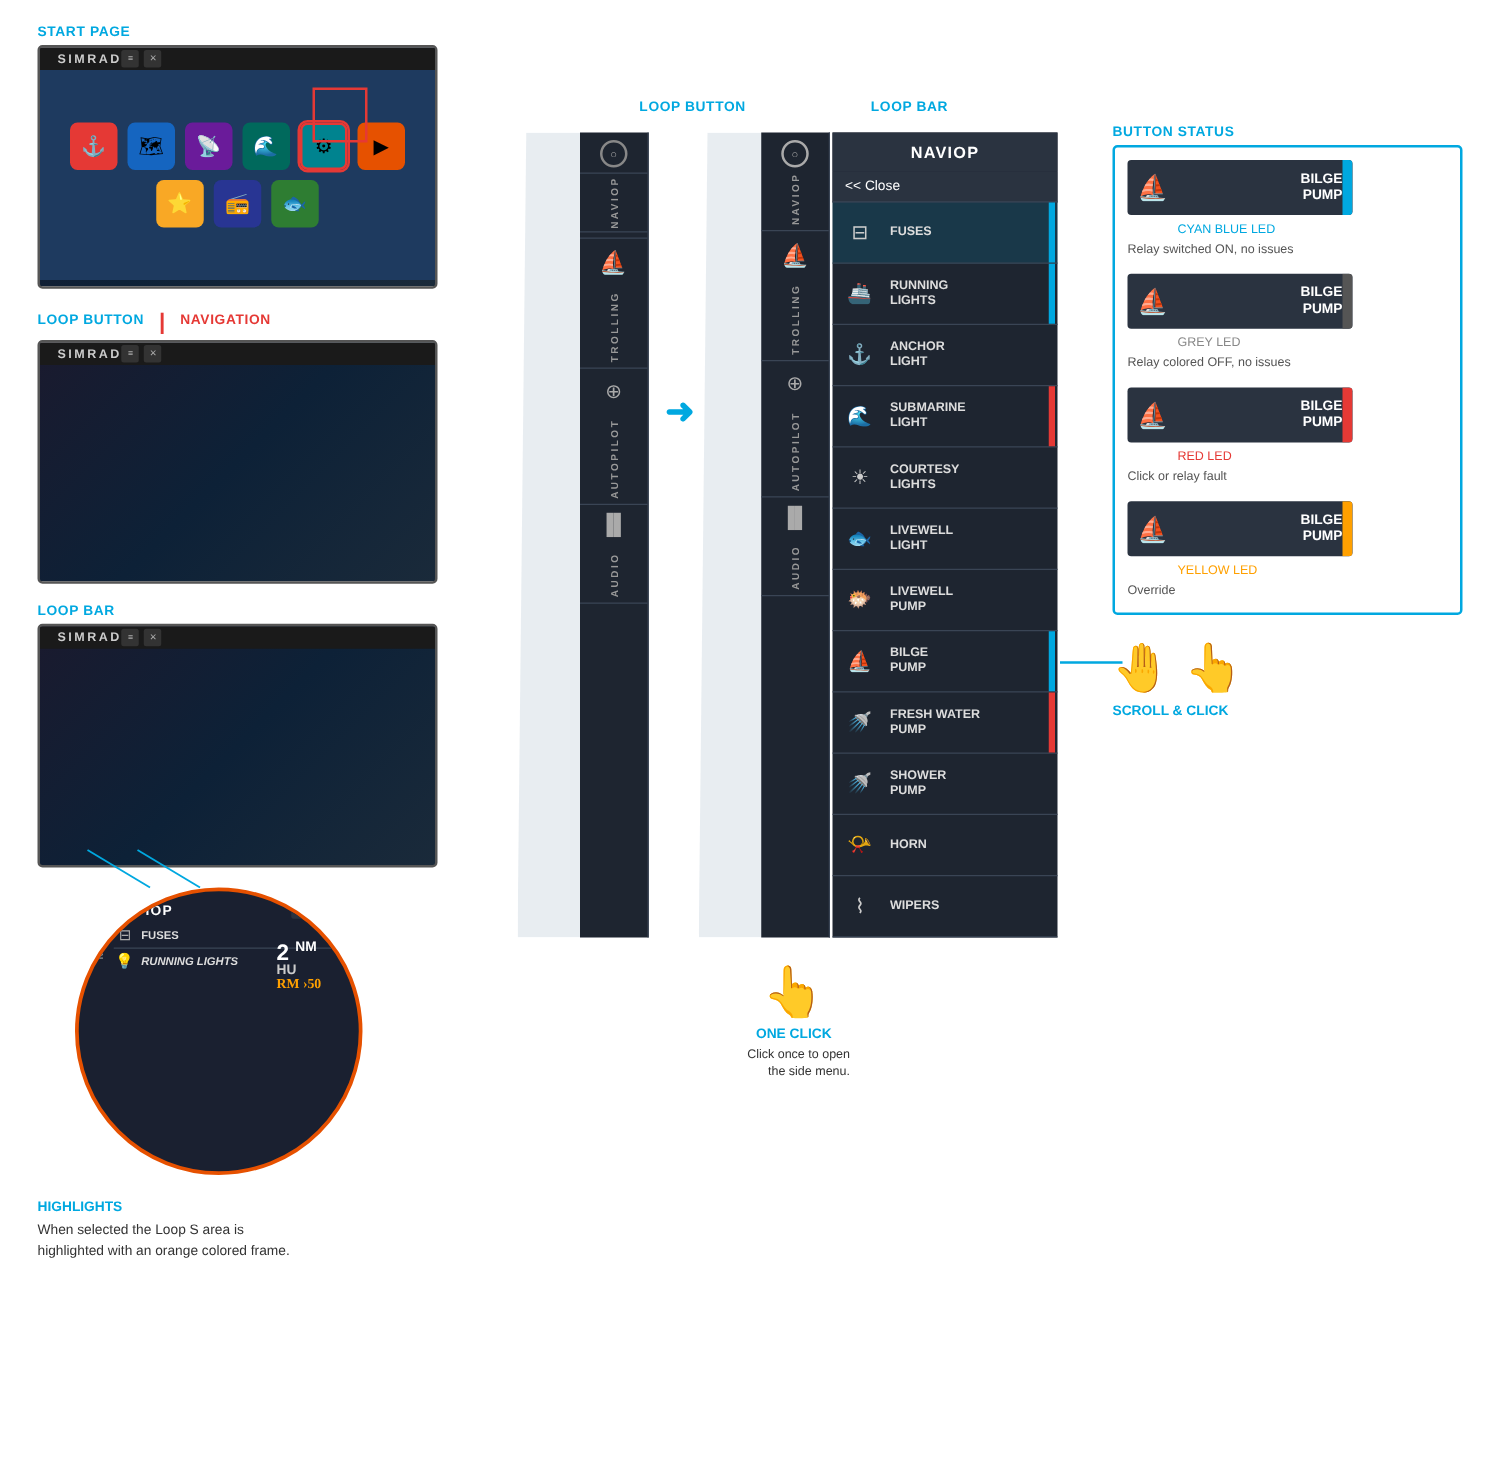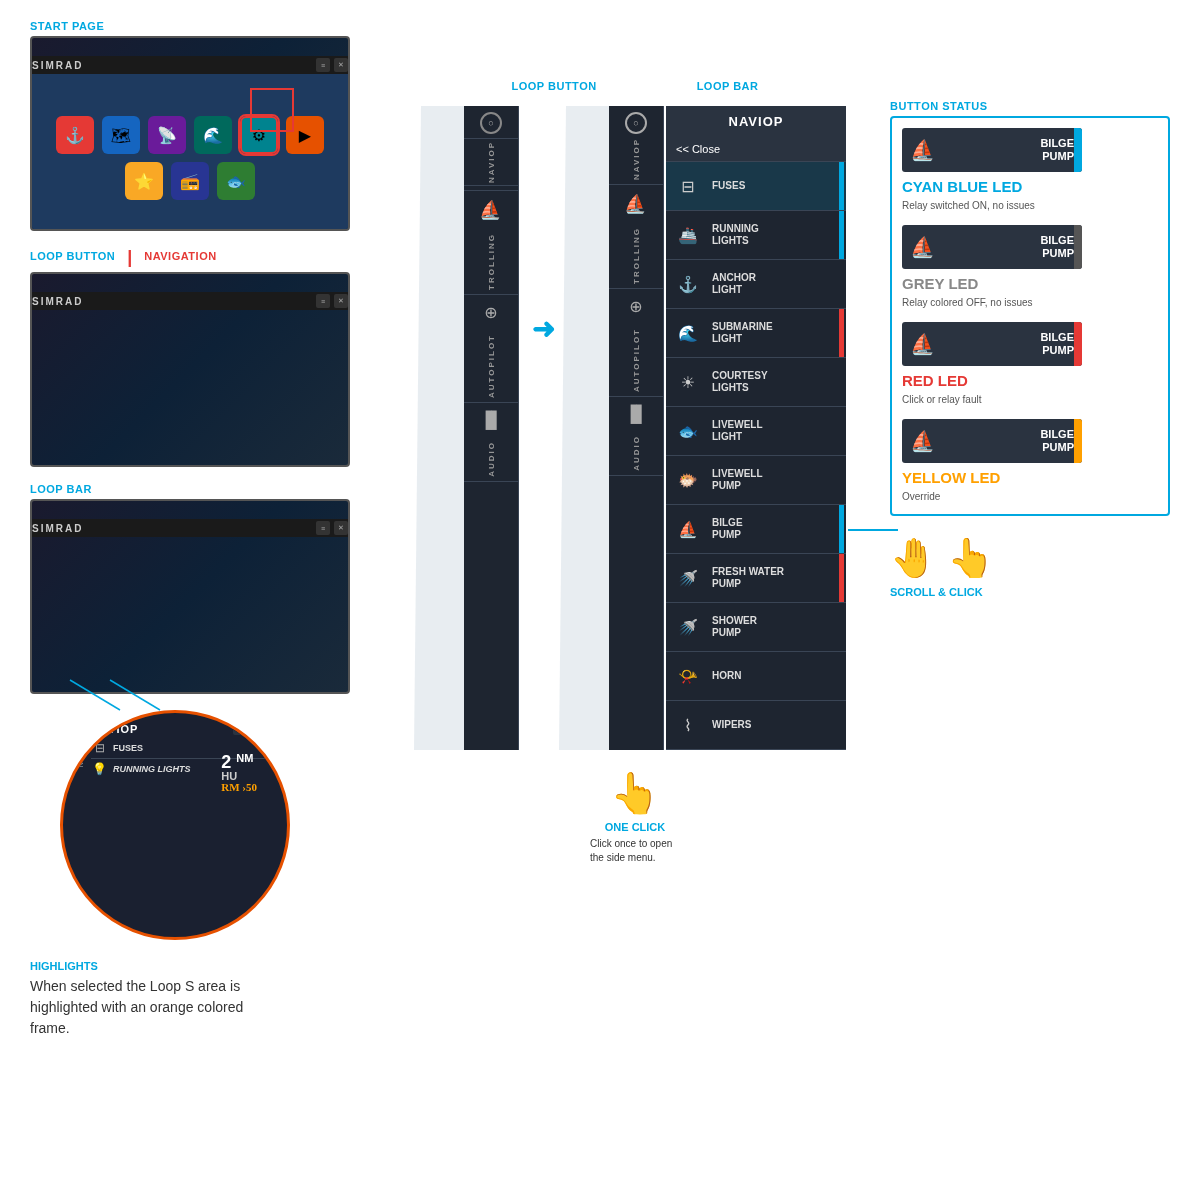--- a/index.html
+++ b/index.html
@@ -233,23 +233,24 @@
       bottom: 0;
       width: 8px;
     }
 
     .led-strip-blue { background: #00a8e0; }
     .led-strip-grey { background: #555; }
     .led-strip-red { background: #e53935; }
     .led-strip-yellow { background: #ffa000; }
 
     .led-label {
-      font-size: 15px;
-      font-weight: bold;
+      font-size: 10px;
+      font-weight: normal;
       margin-top: 2px;
+      margin-left: 40px;
     }
     .led-label-cyan { color: #00a8e0; }
     .led-label-grey { color: #888; }
     .led-label-red { color: #e53935; }
     .led-label-yellow { color: #ffa000; }
 
     .led-desc {
       font-size: 10px;
       color: #555;
       line-height: 1.4;
@@ -267,25 +268,24 @@
       font-size: 8px;
       color: #999;
       font-weight: bold;
       letter-spacing: 2px;
       text-transform: uppercase;
     }
 
     
     .screen-top-bar {
       display: flex;
-      justify-content: space-between;
+      justify-content: flex-start;
       align-items: center;
-      padding: 2px 0;
+      padding: 2px 14px;
       background: #1a1a1a;
-      margin-top: 18px;
     }
     .screen-title {
       color: #ccc;
       font-size: 10px;
       font-weight: bold;
       letter-spacing: 2px;
     }
     .screen-controls {
       display: flex;
       gap: 4px;
@@ -580,21 +580,21 @@
       </div>
 
     </div>
 
     <div style="display:flex; justify-content:flex-start; gap:30px; margin-top:20px; padding-left:10px; align-items:flex-start;">
 
       <div style="display:flex;flex-direction:column;align-items:center;gap:4px;">
 
         <div style="font-size:40px;color:#00a8e0;">👆</div>
         <div style="color:#00a8e0;font-size:11px;font-weight:bold;text-transform:uppercase;">ONE CLICK</div>
-        <div style="font-size:10px;color:#333;line-height:1.4;text-align:left;max-width:90px;">Click once to open the side menu.</div>
+        <div style="font-size:10px;color:#333;line-height:1.4;text-align:right;max-width:90px;">Click once to open the side menu.</div>
       </div>
     </div>
 
   </div>
 
   <div class="right-col">
 
     <div class="button-status-section">
       <div class="right-section-label">BUTTON STATUS</div>
 
@@ -652,15 +652,15 @@
       <div style="color:#00a8e0;font-size:11px;font-weight:bold;text-transform:uppercase;margin-bottom:4px;">SCROLL &amp; CLICK</div>
     </div>
 
   </div>
 
 </div>
 
 <div style="padding:0 30px 20px 30px;">
   <div style="margin-left:0;">
     <div style="color:#00a8e0;font-size:11px;font-weight:bold;text-transform:uppercase;margin-bottom:4px;">HIGHLIGHTS</div>
-    <div style="font-size:14px;color:#333;line-height:1.5;max-width:220px;">When selected the Loop S area is highlighted with an orange colored frame.</div>
+    <div style="font-size:11px;color:#333;line-height:1.5;max-width:220px;">When selected the Loop S area is highlighted with an orange colored frame.</div>
   </div>
 </div>
 
 </body></html>

